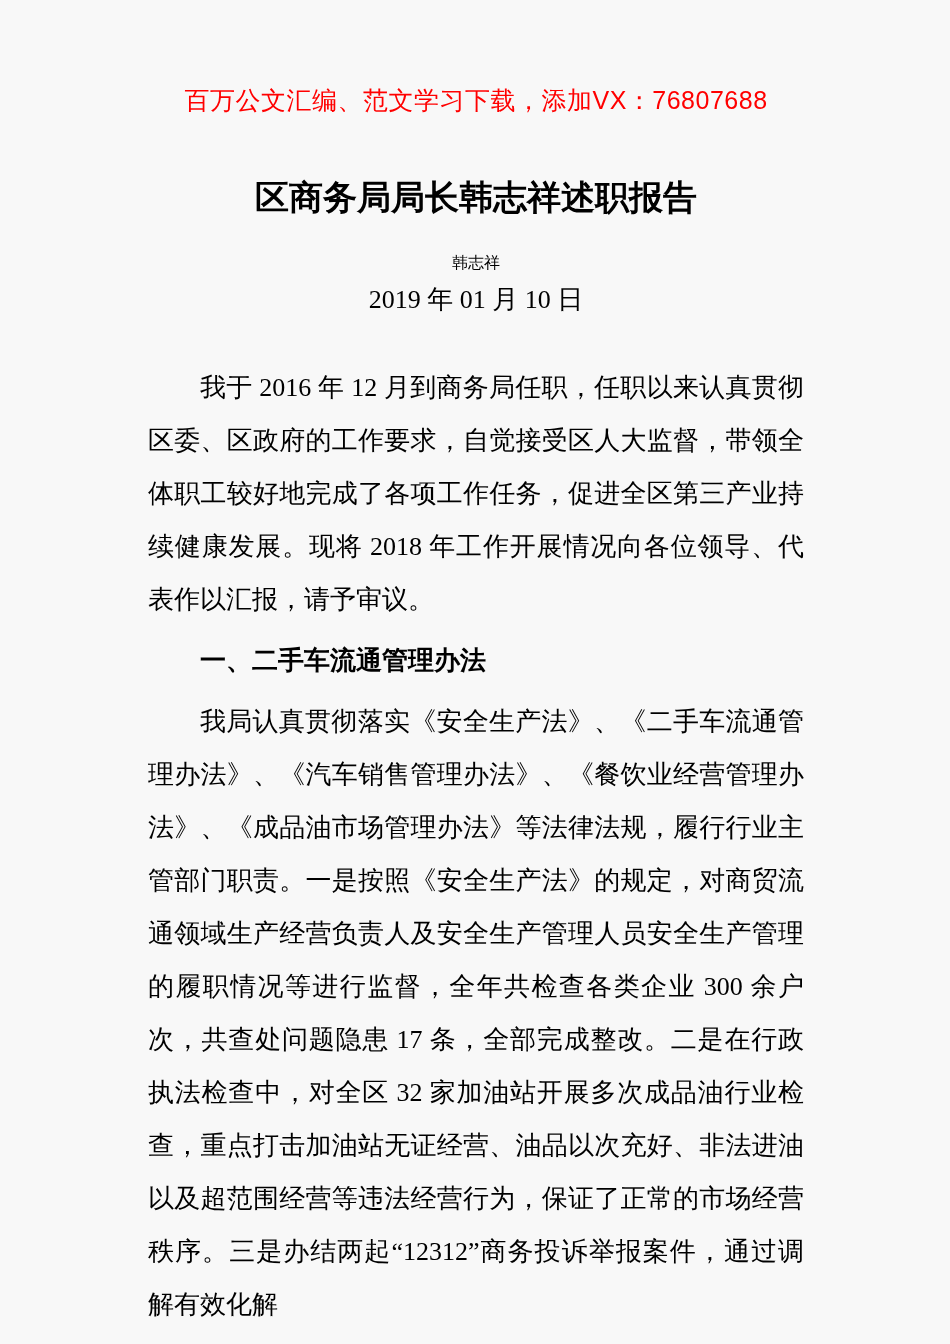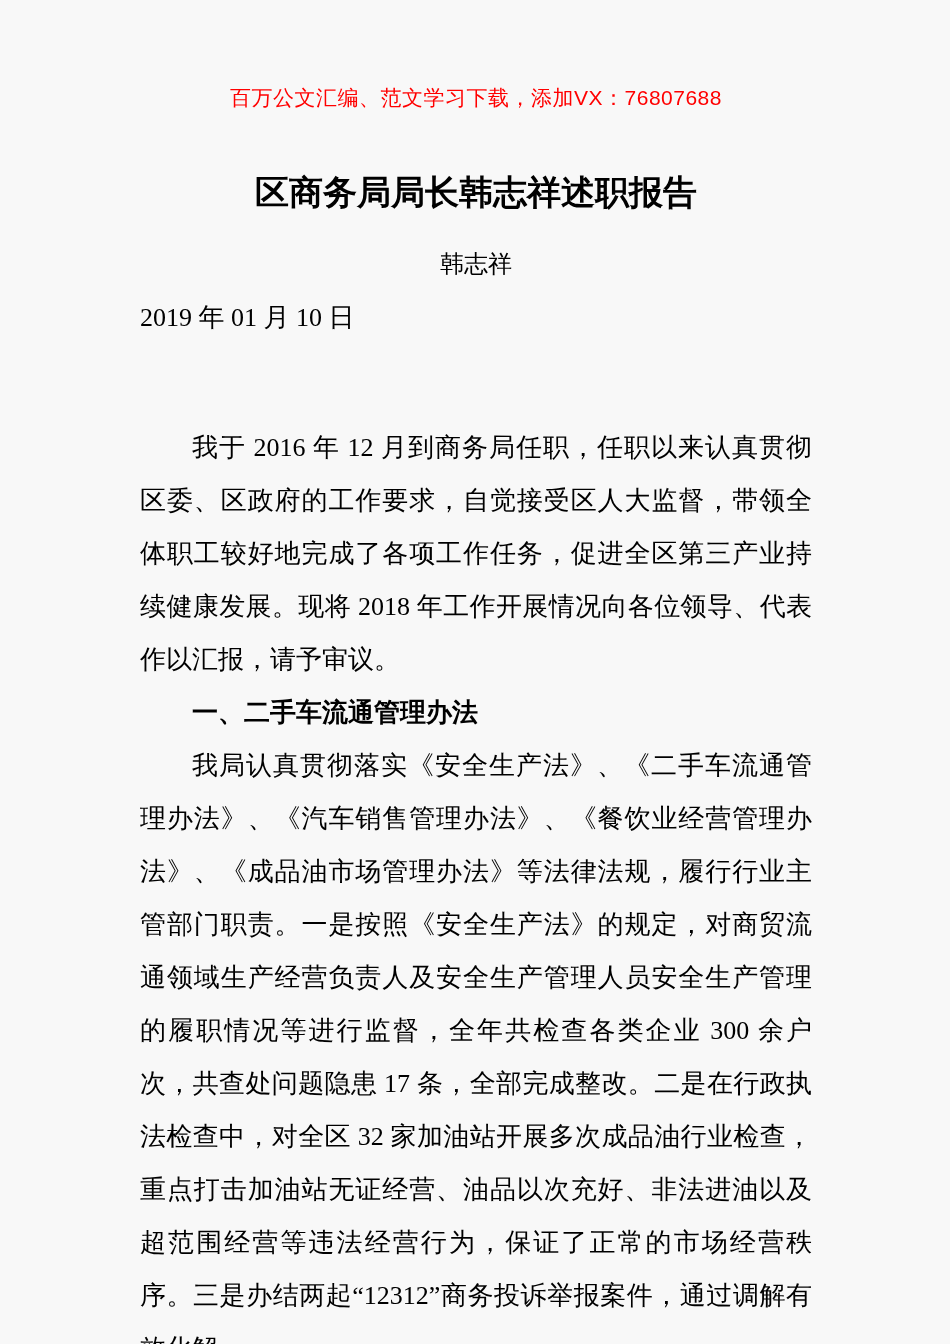--- a/index.html
+++ b/index.html
@@ -13,47 +13,48 @@
   .page {
     box-sizing: border-box;
     width: 950px;
     height: 1344px;
     padding: 84px 138px 0 140px;
     background: #f8f8f8;
   }
   .notice {
     text-align: center;
     font-family: "Liberation Sans", sans-serif;
-    font-size: 21px;
+    font-size: 25px;
     letter-spacing: 0.5px;
     margin: 0 0 58px 0;
   }
   .doc-title {
     text-align: center;
     font-family: "Liberation Sans", sans-serif;
     font-weight: bold;
     font-size: 34px;
     color: #000;
     margin: 0 0 32px 0;
   }
   .byline {
     text-align: center;
     font-family: "Liberation Serif", serif;
-    font-size: 24px;
+    font-size: 16px;
     color: #000;
-    margin: 0 0 20px 0;
+    margin: 0 0 8px 0;
   }
   .date-line {
+    text-align: center;
     font-family: "Liberation Serif", serif;
     font-size: 26px;
     color: #000;
-    margin: 0 0 86px 0;
+    margin: 0 0 44px 0;
   }
   .doc-body p {
-    margin: 0;
+    margin: 8px;
     color: #000;
     font-size: 26px;
     line-height: 53px;
     text-align: justify;
     text-indent: 2em;
   }
   .doc-body p.body {
     font-family: "Liberation Serif", serif;
   }
   .doc-body p.heading {

